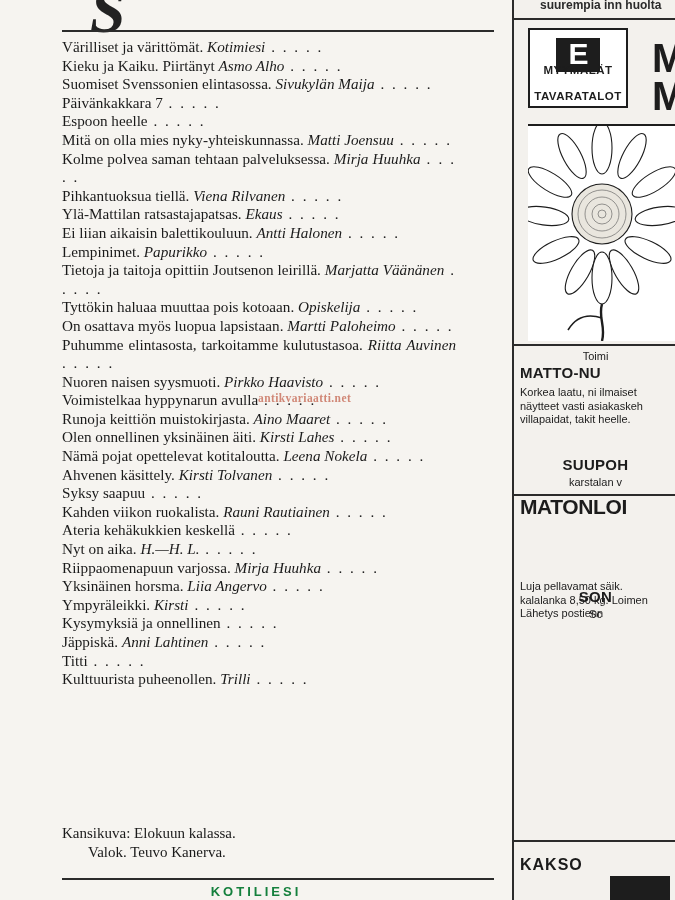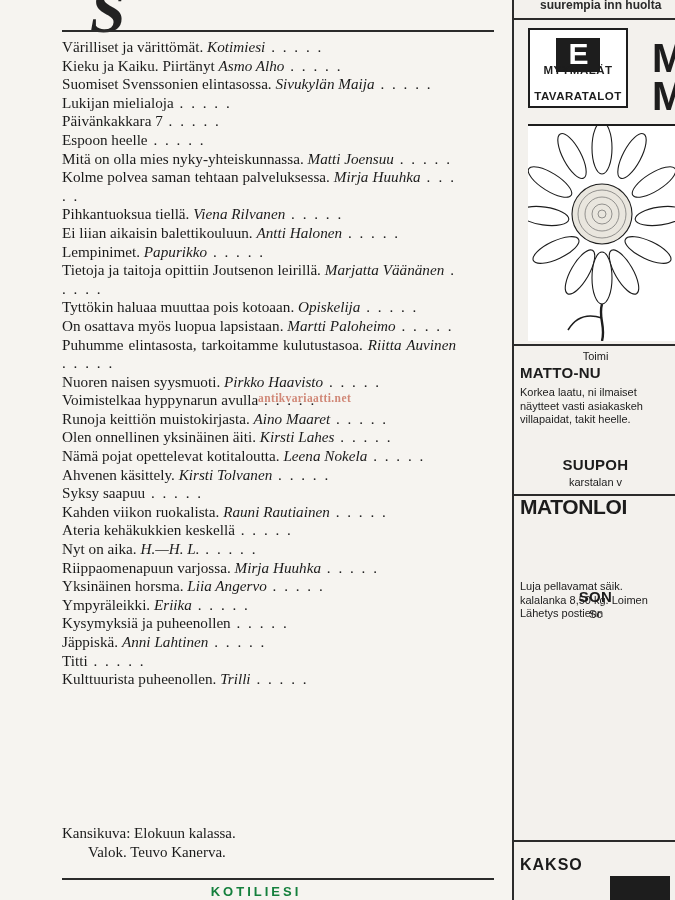--- a/index.html
+++ b/index.html
@@ -256,44 +256,44 @@
         </div>
         <div class="toc-entry">
           <div class="ln"><span>Kieku ja Kaiku. Piirtänyt </span><span class="it">Asmo Alho</span><span class="dots"> . . . . .</span></div>
           <span class="page-no">4</span>
         </div>
         <div class="toc-entry">
           <div class="ln"><span>Suomiset Svenssonien elintasossa. </span><span class="it">Sivukylän Maija</span><span class="dots"> . . . . .</span></div>
           <span class="page-no">5</span>
         </div>
         <div class="toc-entry">
-          <div class="ln"><span>Lukijan mielialoja</span><span class="dots"> . . . . .</span></div>
-          <span class="page-no">6</span>
-        </div>
-        <div class="toc-entry">
           <div class="ln"><span>Päivänkakkara 7</span><span class="dots"> . . . . .</span></div>
           <span class="page-no">7</span>
         </div>
         <div class="toc-entry">
           <div class="ln"><span>Espoon heelle</span><span class="dots"> . . . . .</span></div>
           <span class="page-no">9</span>
         </div>
         <div class="toc-entry">
           <div class="ln"><span>Mitä on olla mies nyky-yhteiskunnassa. </span><span class="it">Matti Joensuu</span><span class="dots"> . . . . .</span></div>
           <span class="page-no">10</span>
         </div>
         <div class="toc-entry">
           <div class="ln"><span>Kolme polvea saman tehtaan palveluksessa. </span><span class="it">Mirja Huuhka</span><span class="dots"> . . . . .</span></div>
           <span class="page-no">12</span>
         </div>
         <div class="toc-entry">
           <div class="ln"><span>Pihkantuoksua tiellä. </span><span class="it">Viena Rilvanen</span><span class="dots"> . . . . .</span></div>
           <span class="page-no">16</span>
         </div>
         <div class="toc-entry">
+          <div class="ln"><span>Ylä-Mattilan ratsastajapatsas. </span><span class="it">Ekaus</span><span class="dots"> . . . . .</span></div>
+          <span class="page-no">22</span>
+        </div>
+        <div class="toc-entry">
           <div class="ln"><span>Ei liian aikaisin balettikouluun. </span><span class="it">Antti Halonen</span><span class="dots"> . . . . .</span></div>
           <span class="page-no">24</span>
         </div>
         <div class="toc-entry">
           <div class="ln"><span>Lempinimet. </span><span class="it">Papurikko</span><span class="dots"> . . . . .</span></div>
           <span class="page-no">28</span>
         </div>
         <div class="toc-entry">
           <div class="ln"><span>Tietoja ja taitoja opittiin Joutsenon leirillä. </span><span class="it">Marjatta Väänänen</span><span class="dots"> . . . . .</span></div>
           <span class="page-no">29</span>
@@ -352,25 +352,25 @@
         </div>
         <div class="toc-entry">
           <div class="ln"><span>Riippaomenapuun varjossa. </span><span class="it">Mirja Huuhka</span><span class="dots"> . . . . .</span></div>
           <span class="page-no">59</span>
         </div>
         <div class="toc-entry">
           <div class="ln"><span>Yksinäinen horsma. </span><span class="it">Liia Angervo</span><span class="dots"> . . . . .</span></div>
           <span class="page-no">63</span>
         </div>
         <div class="toc-entry">
-          <div class="ln"><span>Ympyräleikki. </span><span class="it">Eriika</span><span class="dots"> . . . . .</span></div>
+          <div class="ln"><span>Ympyräleikki. </span><span class="it">Kirsti</span><span class="dots"> . . . . .</span></div>
           <span class="page-no">66</span>
         </div>
         <div class="toc-entry">
-          <div class="ln"><span>Kysymyksiä ja puheenollen</span><span class="dots"> . . . . .</span></div>
+          <div class="ln"><span>Kysymyksiä ja onnellinen</span><span class="dots"> . . . . .</span></div>
           <span class="page-no">67</span>
         </div>
         <div class="toc-entry">
           <div class="ln"><span>Jäppiskä. </span><span class="it">Anni Lahtinen</span><span class="dots"> . . . . .</span></div>
           <span class="page-no">68</span>
         </div>
         <div class="toc-entry">
           <div class="ln"><span>Titti</span><span class="dots"> . . . . .</span></div>
           <span class="page-no">70</span>
         </div>

